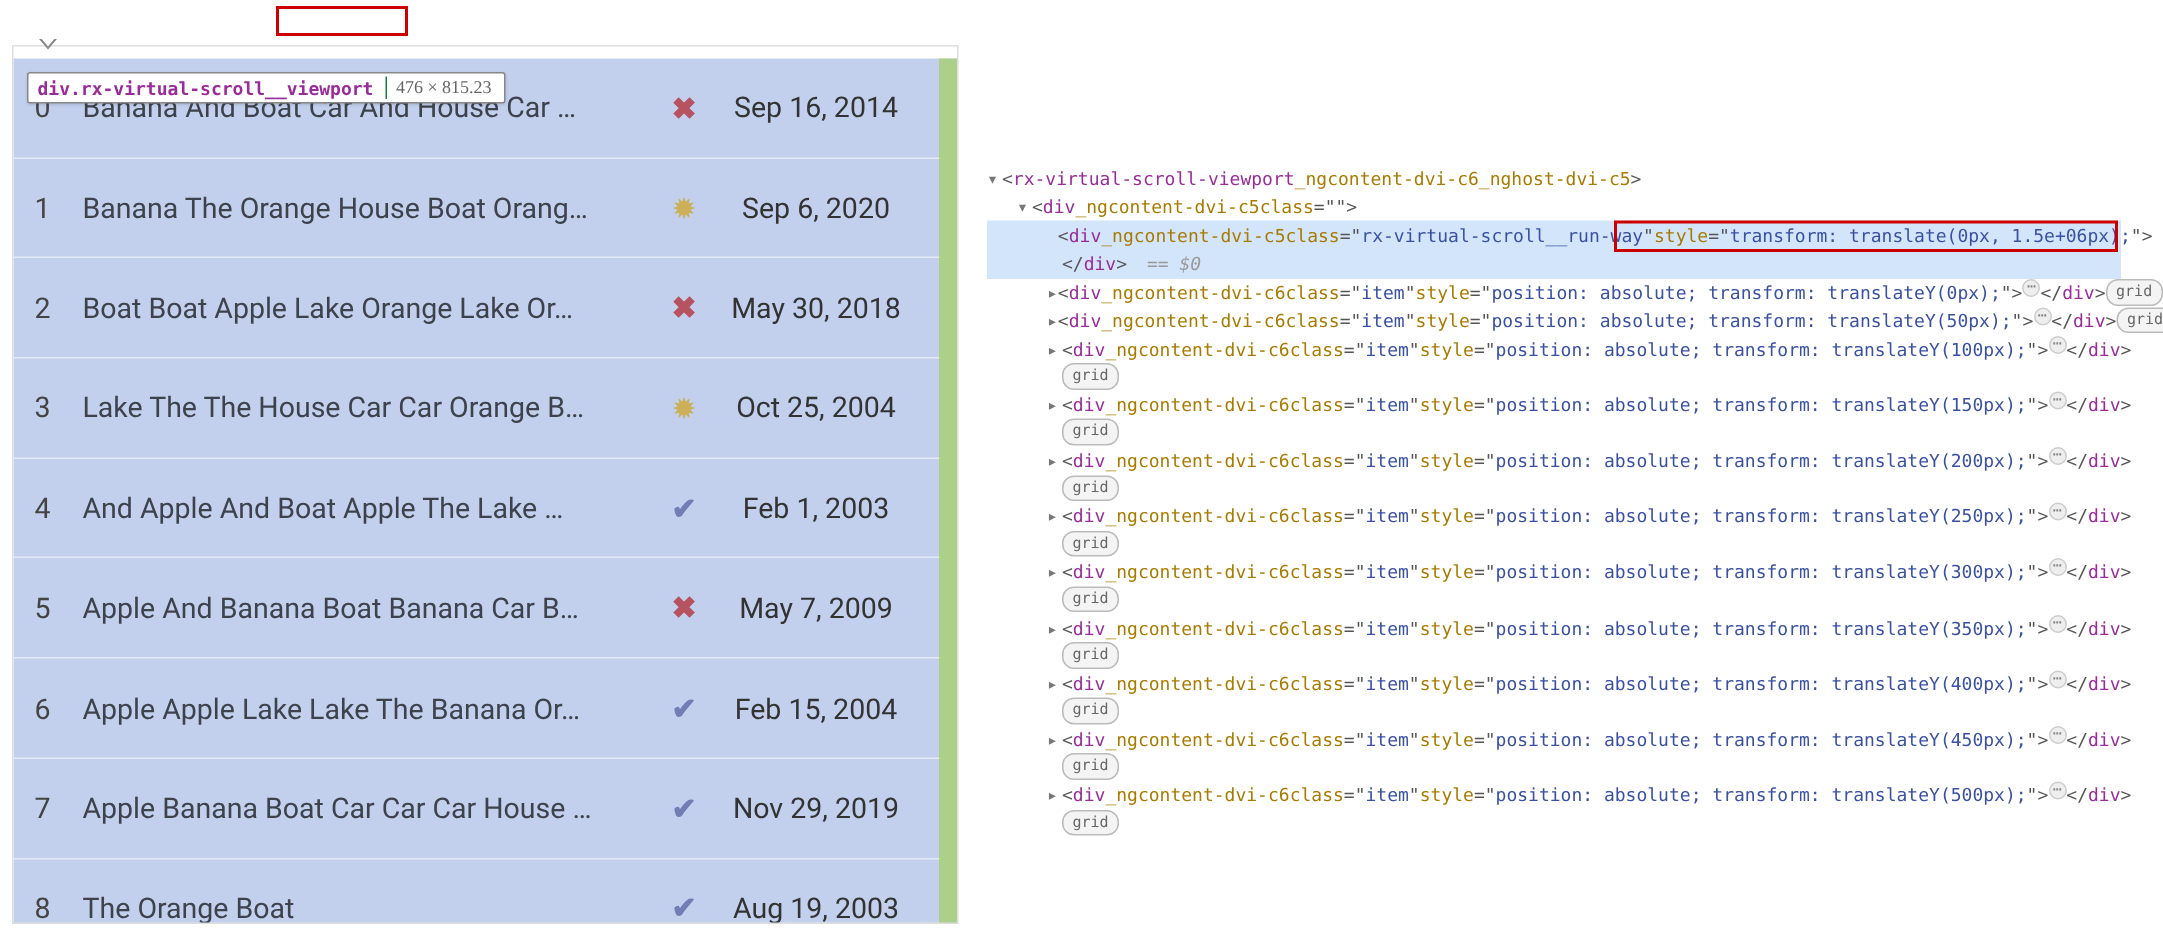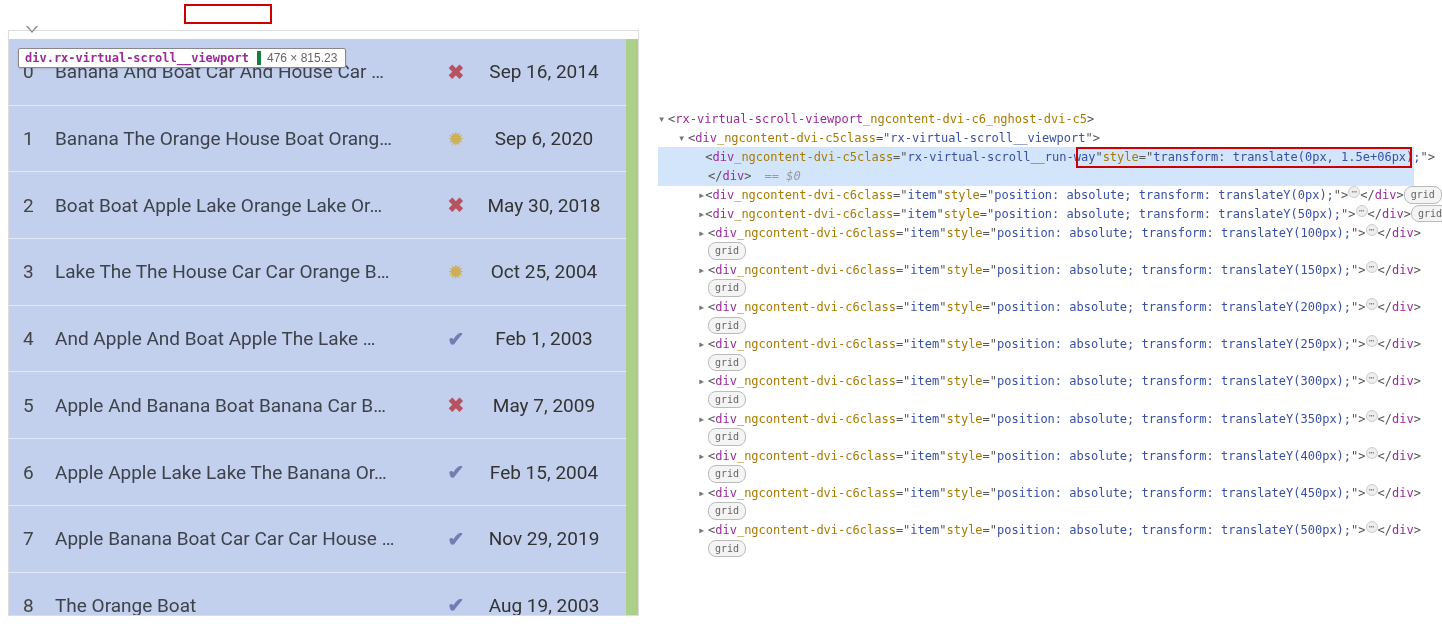--- a/index.html
+++ b/index.html
@@ -28,23 +28,23 @@
     margin-top: 40px;
   }
   .tooltip-badge .sel {
     color: #992b9a;
     font-family: Menlo, Consolas, monospace;
     font-weight: 600;
     padding: 0 4px;
   }
   .tooltip-badge .dims {
     color: #666;
-    font-family: Liberation Sans, sans-serif;
+    font-family: Liberation Serif, serif;
     padding: 0 6px;
-    border-left: 4px solid #15803d;
+    border-left: 1px solid #15803d;
     margin-left: 4px;
   }
   .h1box { position:absolute; top:4px; left:184px; width:88px; height:20px; border:2px solid #c00; z-index:11; }
   .tooltip-arrow {
     position: absolute;
     top: 26px;
     left: 26px;
     width: 0; height:0;
     border-left: 6px solid transparent;
     border-right: 6px solid transparent;
@@ -238,21 +238,21 @@
       </div>
     </div>
   <div class="scroll-gutter"></div>
 </div>
 
 <div class="elements">
   <div class="ln ind0">
     <span class="caret">▾</span><span class="punc">&lt;</span><span class="tag">rx-virtual-scroll-viewport</span> <span class="attr">_ngcontent-dvi-c6</span> <span class="attr">_nghost-dvi-c5</span><span class="punc">&gt;</span>
   </div>
   <div class="ln ind1">
-    <span class="caret">▾</span><span class="punc">&lt;</span><span class="tag">div</span> <span class="attr">_ngcontent-dvi-c5</span> <span class="attr">class</span><span class="punc">="</span><span class="str">rx-virtual-scroll__viewport</span><span class="punc">"&gt;</span>
+    <span class="caret">▾</span><span class="punc">&lt;</span><span class="tag">div</span> <span class="attr">_ngcontent-dvi-c5</span> <span class="attr">class</span><span class="punc">="</span><span class="punc">"&gt;</span>
   </div>
   <div class="sel-line">
     <div class="ln ind2">
       <span class="caret"> </span><span class="punc">&lt;</span><span class="tag">div</span> <span class="attr">_ngcontent-dvi-c5</span> <span class="attr">class</span><span class="punc">="</span><span class="str">rx-virtual-scroll__run-way</span><span class="punc">"</span> <span class="attr">style</span><span class="punc">="</span><span class="str">transform: translate(0px, 1.5e+06px);</span><span class="punc">"</span><span class="punc">&gt;</span>
     </div>
     <div class="ln ind2">
       <span class="caret"> </span><span class="punc">&lt;/</span><span class="tag">div</span><span class="punc">&gt;</span><span class="eq0"> == $0</span>
     </div>
   </div>
   <div id="dom-items">

